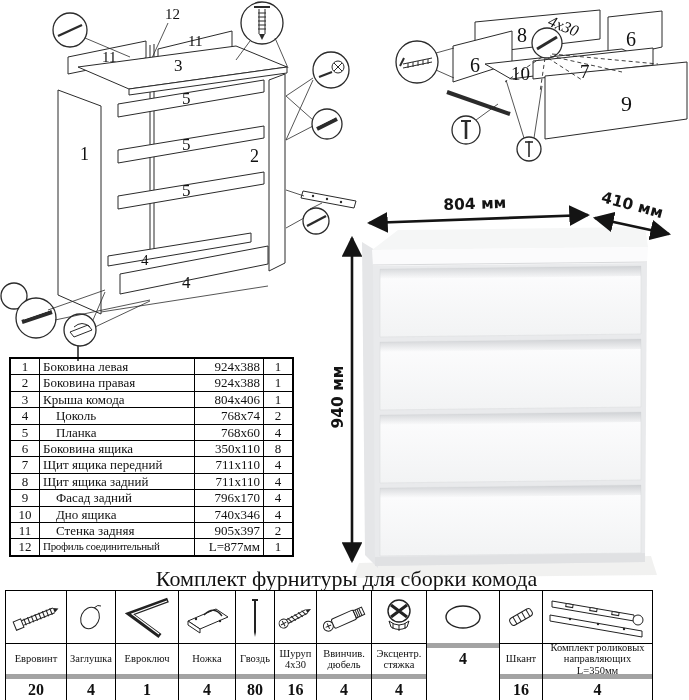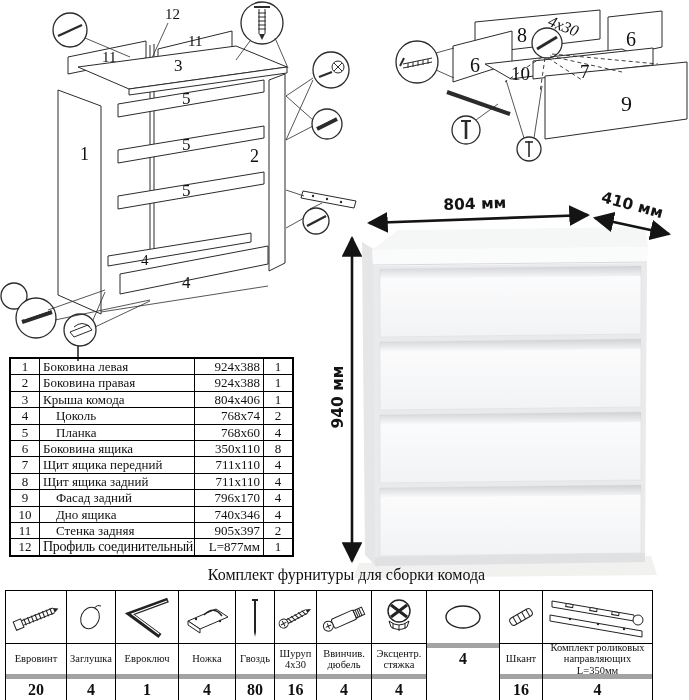--- a/index.html
+++ b/index.html
@@ -15,26 +15,26 @@
   .dash{stroke:#2b2b2b;stroke-width:.9;fill:none;stroke-dasharray:4 3;}
   .numlbl{font-family:"Liberation Serif",serif;fill:#111;}
   
   table.parts{border-collapse:collapse;width:270px;table-layout:fixed;}
   table.parts td{border:1px solid #000;font-size:13px;line-height:15.4px;padding:0 3px;
                  white-space:nowrap;overflow:hidden;}
   table.parts{border:2px solid #000;}
   td.c-num{width:22px;text-align:center;padding:0;}
   td.c-name{width:148px;text-align:left;}
   td.c-name.ind{padding-left:16px;}
-  td.c-name.condensed{font-size:14px;letter-spacing:-0.3px;}
+  td.c-name.condensed{font-size:11px;letter-spacing:-0.3px;}
   td.c-size{width:62px;text-align:right;}
   td.c-qty{width:22px;text-align:center;padding:0;}
   
   .hw-title{position:absolute;left:14px;top:566px;width:665px;text-align:center;
-            font-size:16px;}
+            font-size:22px;}
   .hw-table{position:absolute;left:5px;top:590px;display:flex;border:1.5px solid #000;
             background:#fff;}
   .hw-col{display:flex;flex-direction:column;border-left:1px solid #000;}
   .hw-col:first-child{border-left:none;}
   .hw-icon{height:52px;display:flex;align-items:center;justify-content:center;}
   .hw-name{height:30px;border-top:1px solid #000;display:flex;align-items:center;
            justify-content:center;text-align:center;font-size:10.5px;line-height:1.08;
            padding:0 1px;}
   .hw-qty{height:22px;border-top:5px solid #a3a3a3;display:flex;align-items:center;
           justify-content:center;font-size:16px;font-weight:bold;}

